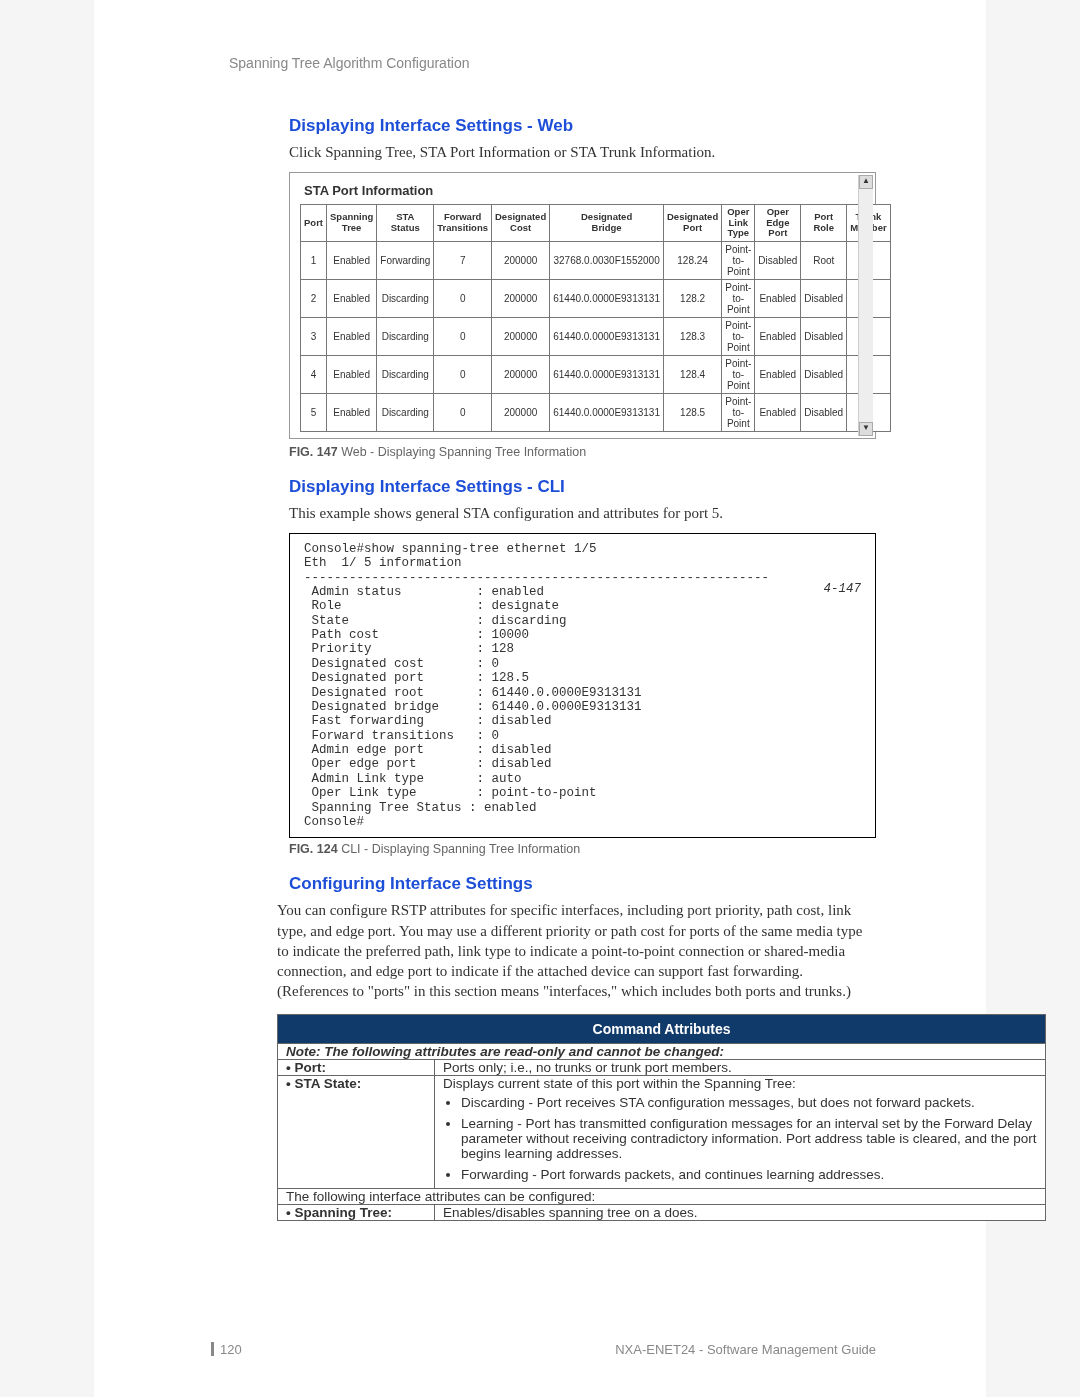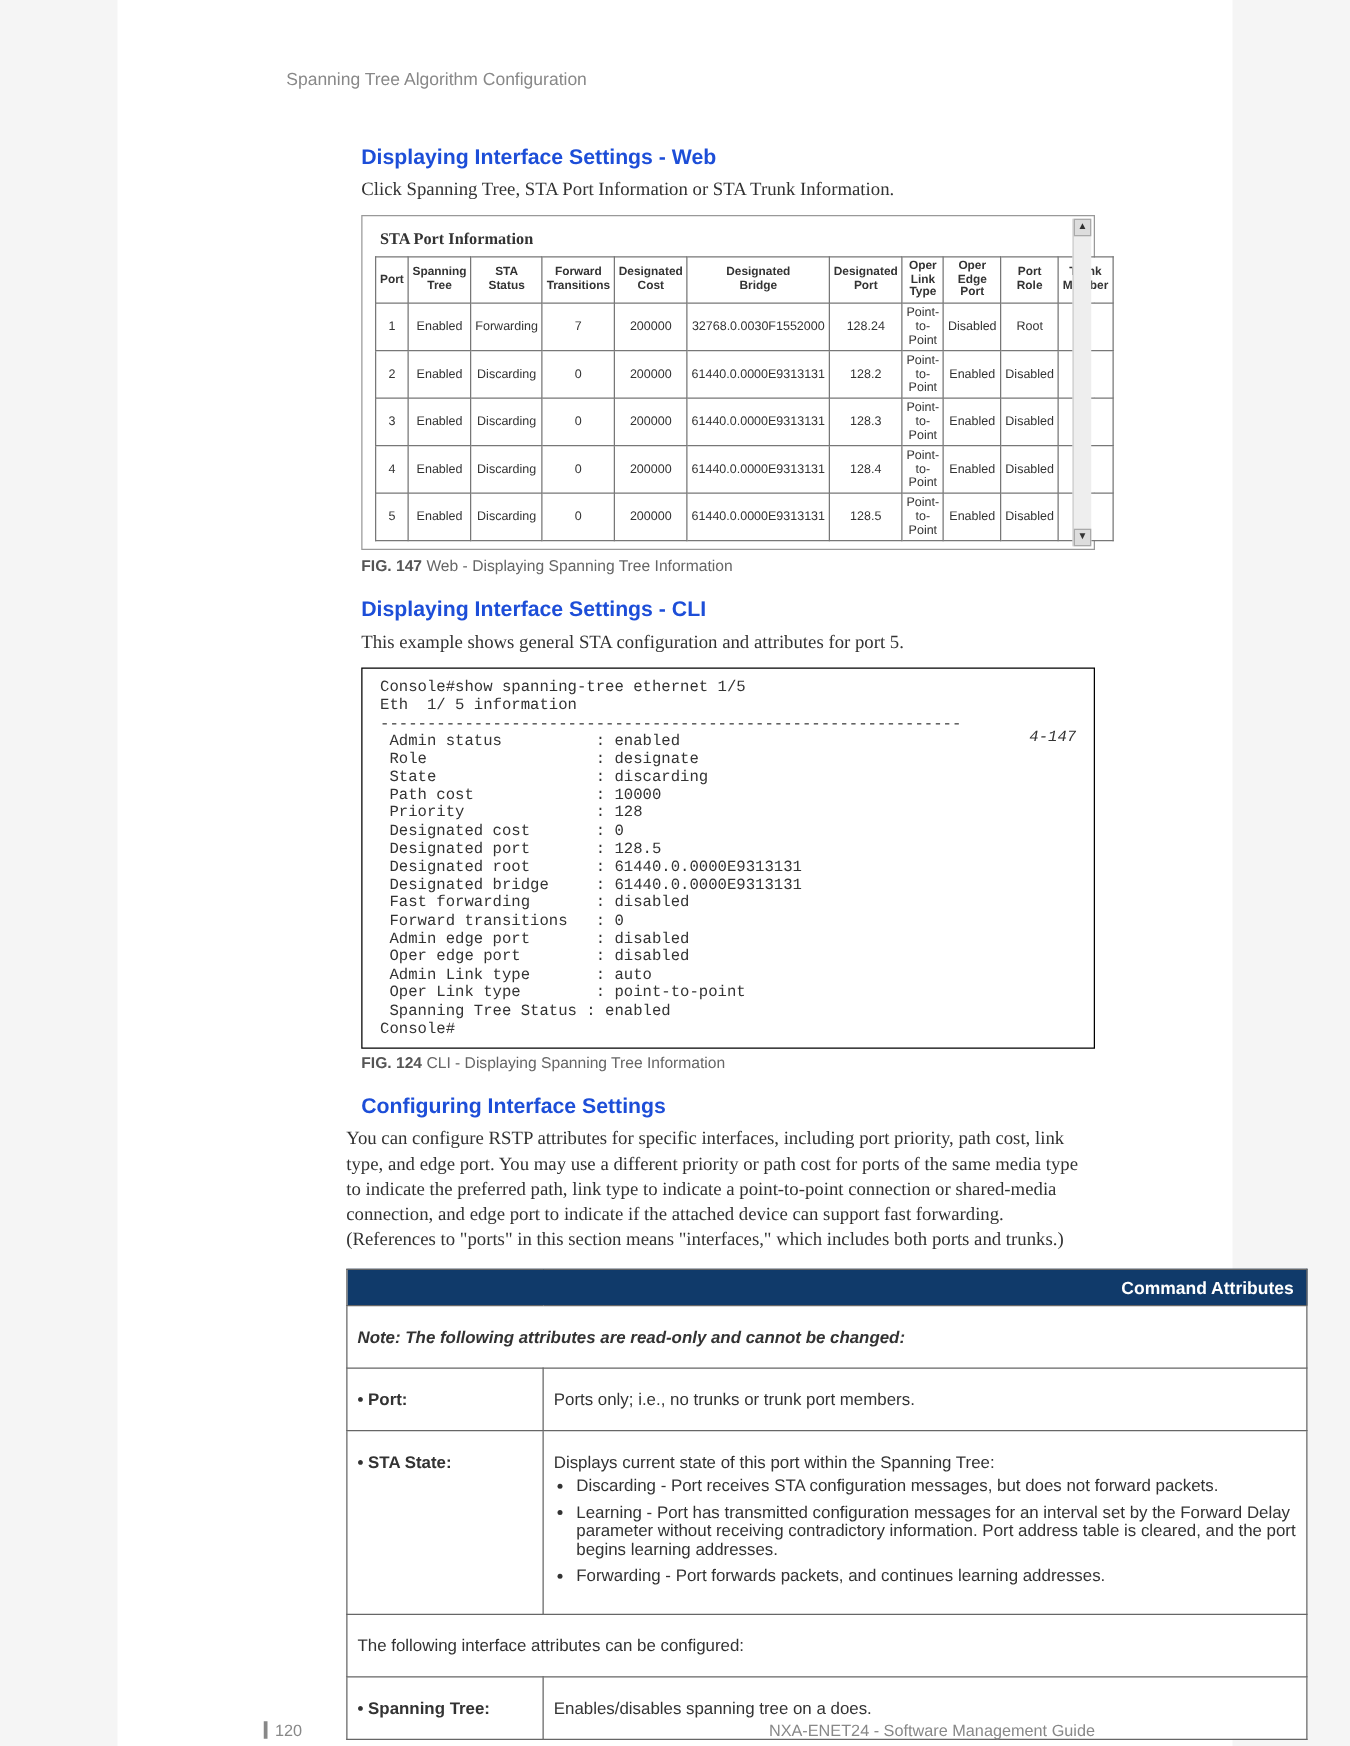--- a/index.html
+++ b/index.html
@@ -50,21 +50,20 @@
   }
   
   .sta-wrap {
     position: relative;
     padding: 6px 10px 6px 10px;
   }
   .sta-title {
     font-weight: bold;
     font-size: 13px;
     margin: 4px 0 6px 4px;
-    font-family: Liberation Serif, serif;
   }
   .sta-table {
     border-collapse: collapse;
     font-size: 10px;
     width: 100%;
   }
   .sta-table th, .sta-table td {
     border: 1px solid #777;
     padding: 2px 3px;
     text-align: center;
@@ -115,28 +114,28 @@
   
   .cmd-table {
     margin: 12px 0 0 48px;
     border-collapse: collapse;
     width: 769px;
     font-size: 13.5px;
   }
   .cmd-table th {
     background: #103a6a;
     color: #fff;
-    text-align: right;
+    text-align: center;
     padding: 6px 10px;
     font-size: 14px;
     border: 1px solid #666;
   }
   .cmd-table td {
     border: 1px solid #666;
-    padding: 17px 8px;
+    padding: 0 8px;
     vertical-align: top;
     background: #fff;
   }
   .cmd-table td.label {
     width: 140px;
     font-weight: bold;
   }
   .cmd-table .note-row td {
     font-style: italic;
     font-weight: bold;

